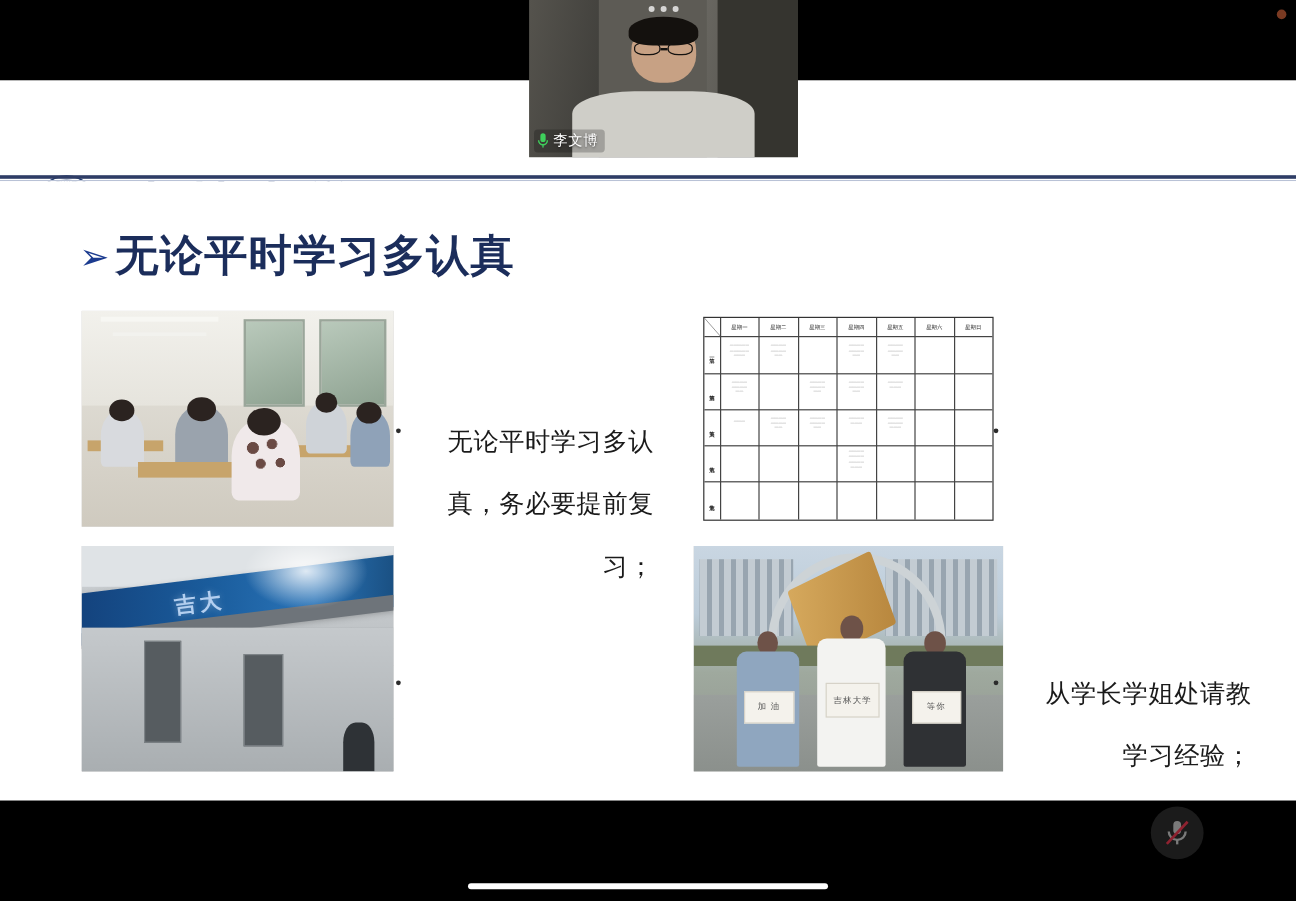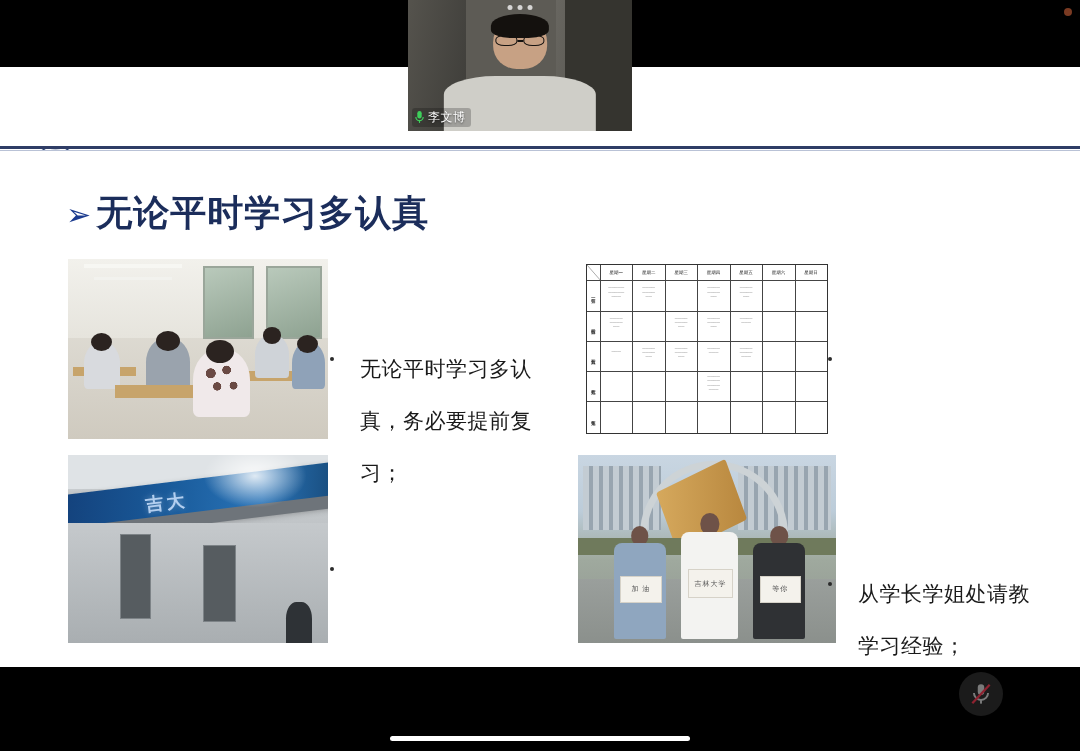--- a/index.html
+++ b/index.html
@@ -110,41 +110,42 @@
     position: absolute;
     overflow: hidden;
     background: #ddd;
   }
   .cell-img img, .cell-img .photo { width: 100%; height: 100%; display:block; }
 
   .bullet {
     position: absolute;
     display: flex;
     align-items: flex-start;
+    text-align: right;
   }
   .bullet .dot {
     flex: 0 0 auto;
     width: 4px; height: 4px;
     border-radius: 50%;
     background: #2b2b2b;
     margin-top: 14px;
     margin-right: 26px;
   }
   .bullet .txt {
     font-size: 21px;
     line-height: 52px;
     color: #1a1a1a;
     letter-spacing: 0.5px;
     max-width: 200px;
   }
 
   
   #video-window {
     position: absolute;
-    left: 408px; top: 0;
+    left: 441px; top: 0;
     width: 224px; height: 131px;
     background: #4b4b47;
     overflow: hidden;
   }
   .vid-dots {
     position: absolute; left: 50%; top: 5px;
     transform: translateX(-50%);
     display: flex; gap: 5px;
     z-index: 5;
   }
@@ -484,21 +485,21 @@
         <div class="pp p3">
           <div class="head"></div>
             <div class="body"></div>
           <div class="sign">
               <span class="signtext">等你</span>
             </div>
         </div>
       </div>
     </div>
 
-    <div class="bullet" style="left:828px; top:501px; width:215px;">
+    <div class="bullet" style="left:828px; top:486px; width:215px;">
       <span class="dot"></span>
       <span class="txt">从学长学姐处请教学习经验；</span>
     </div>
 
   </div>
 
   <div id="video-window">
     <div class="ph-person">
       <div class="backwall"></div>
       <div class="door"></div>

